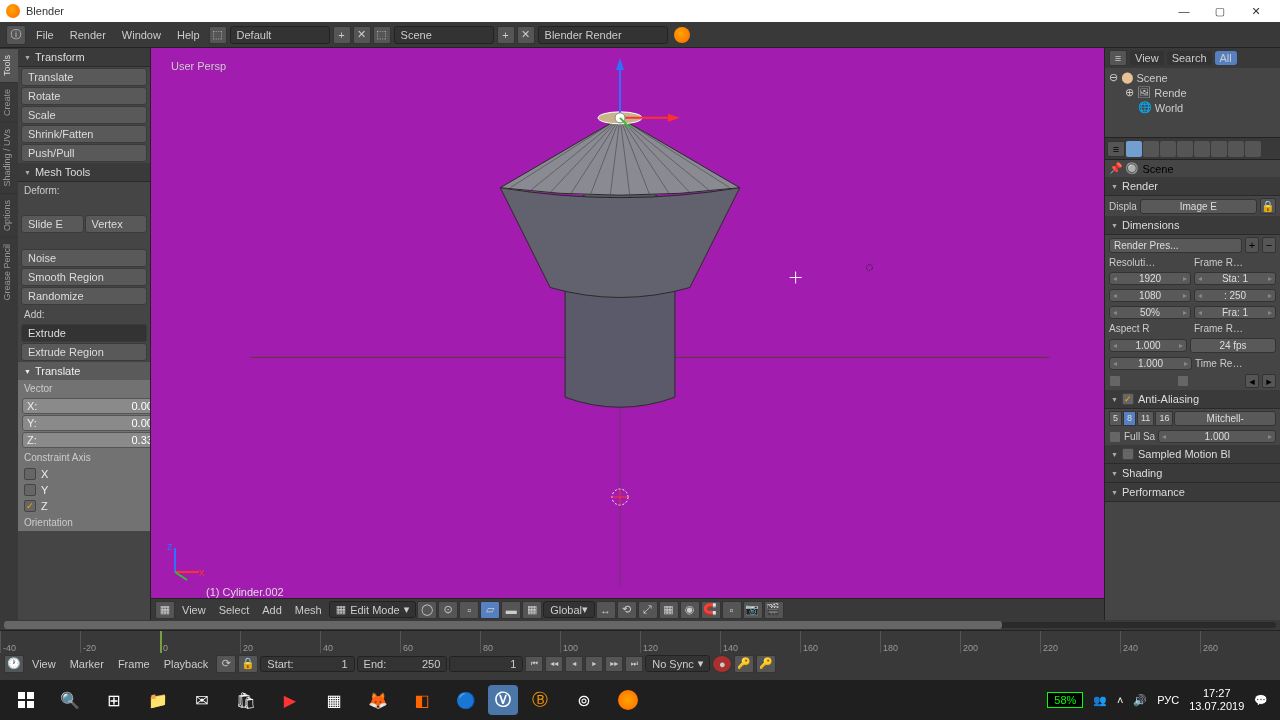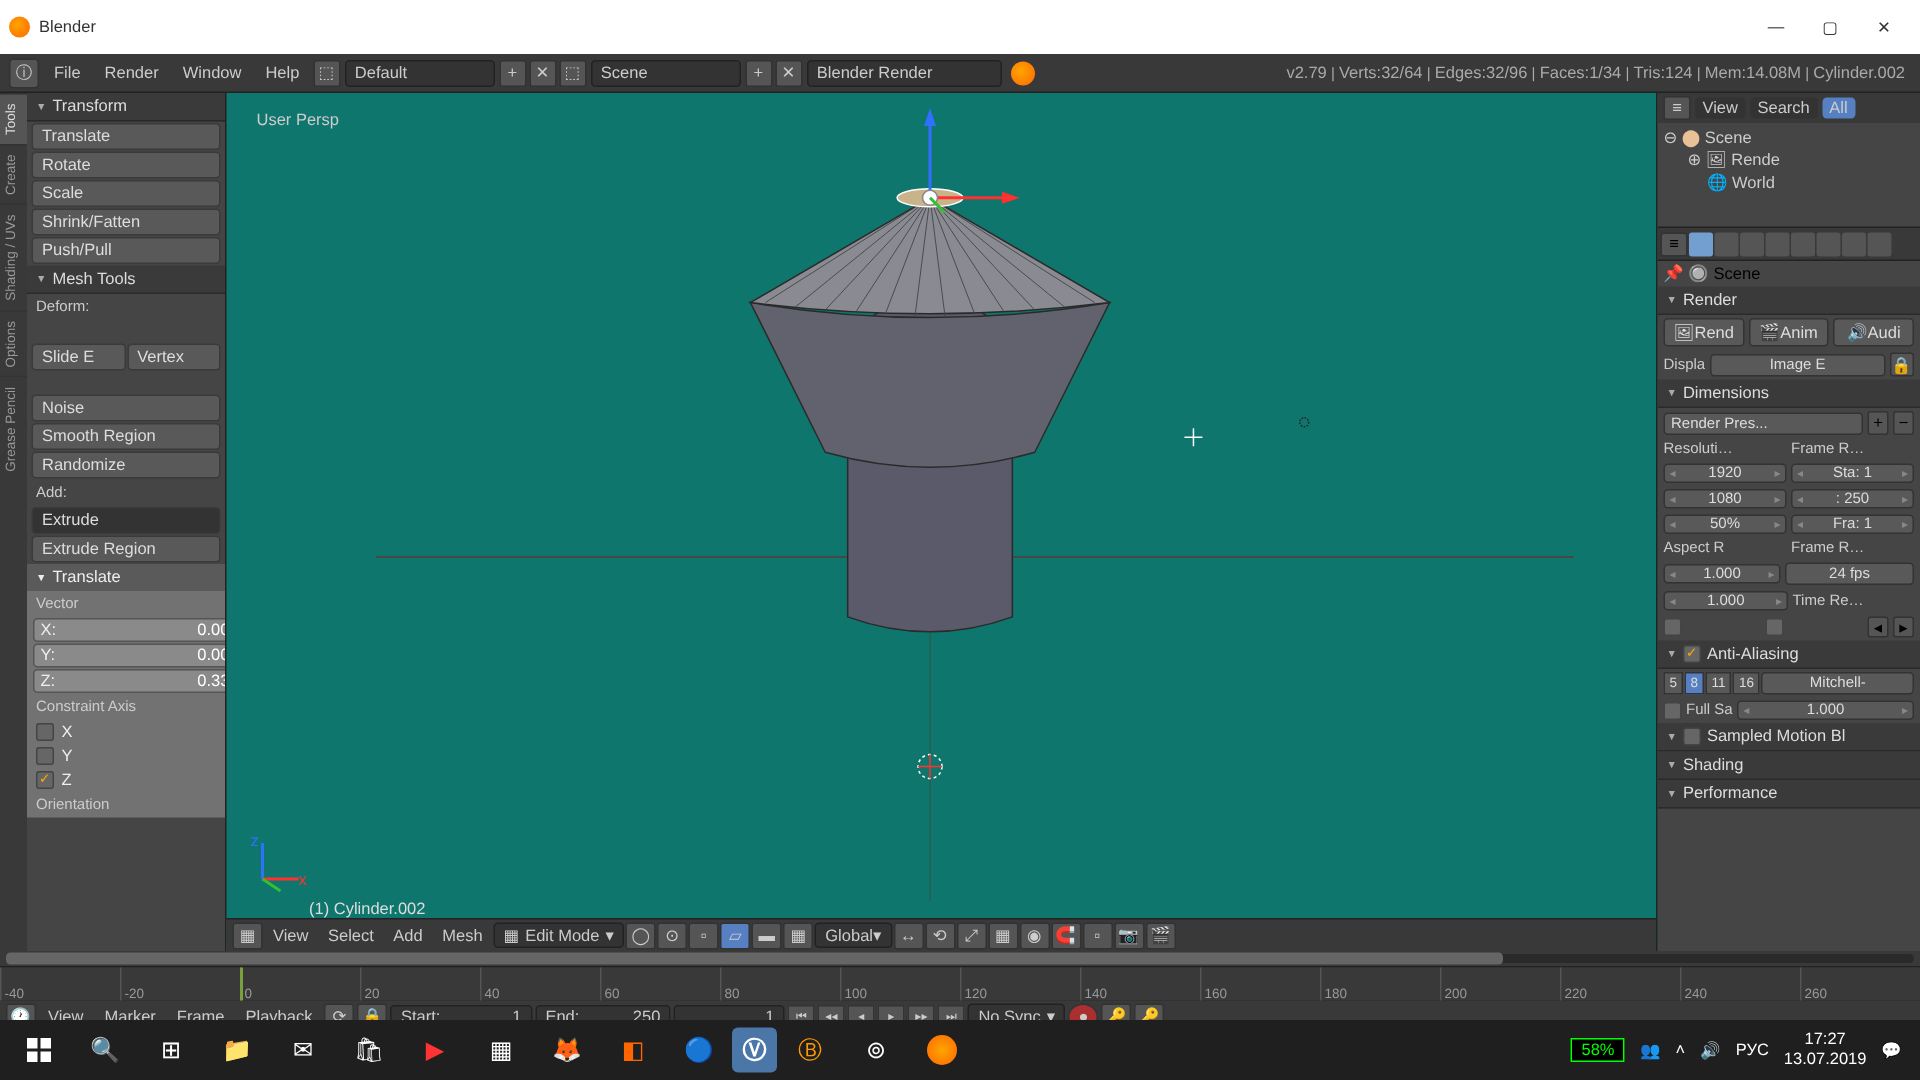--- a/index.html
+++ b/index.html
@@ -1,17 +1,17 @@
 <!DOCTYPE html>
 <html><head>
 <meta charset="utf-8">
 <style>
 * { margin: 0; padding: 0; box-sizing: border-box; font-family: Arial, sans-serif; font-size: 11px; user-select: none; }
 body { background: #393939; width: 1280px; height: 720px; overflow: hidden; position: relative; }
-.titlebar { height: 36px; background: #fff; display: flex; align-items: center; padding: 0 6px; }
+.titlebar { height: 22px; background: #fff; display: flex; align-items: center; padding: 0 6px; }
 .titlebar .logo { width: 14px; height: 14px; background: radial-gradient(circle at 40% 40%, #ffa500, #ff6600); border-radius: 50%; margin-right: 6px; }
 .titlebar .title { flex: 1; color: #333; }
 .titlebar .winbtn { width: 36px; height: 22px; display: flex; align-items: center; justify-content: center; color: #333; }
 .topbar { height: 26px; background: #393939; border-bottom: 1px solid #222; display: flex; align-items: center; padding: 0 4px; color: #ccc; }
 .topbar .icon-btn { width: 20px; height: 20px; background: #555; border: 1px solid #333; border-radius: 3px; margin: 0 2px; display: flex; align-items: center; justify-content: center; }
 .topbar .menu-item { padding: 0 8px; cursor: pointer; }
 .topbar .dropdown { background: #333; border: 1px solid #222; border-radius: 3px; height: 18px; padding: 0 6px; display: flex; align-items: center; min-width: 100px; margin: 0 2px; }
 .topbar .sq { width: 18px; height: 18px; background: #555; border: 1px solid #333; margin: 0 1px; display: flex; align-items: center; justify-content: center; border-radius: 2px; }
 .topbar .stats { margin-left: auto; color: #aaa; padding-right: 6px; font-size: 10px; }
 .topbar .blender-icon { width: 16px; height: 16px; background: radial-gradient(circle at 40% 40%, #ffa500, #ff6600); border-radius: 50%; margin: 0 4px; }
@@ -20,21 +20,21 @@
 .left-tabs { width: 18px; background: #393939; display: flex; flex-direction: column; }
 .left-tab { writing-mode: vertical-rl; transform: rotate(180deg); padding: 6px 2px; color: #999; font-size: 9px; text-align: center; border-bottom: 1px solid #333; cursor: pointer; }
 .left-tab.active { background: #555; color: #ddd; }
 .left-content { flex: 1; overflow: hidden; }
 .panel-header { background: #3a3a3a; padding: 3px 6px; color: #ddd; display: flex; align-items: center; border-bottom: 1px solid #2a2a2a; }
 .panel-header::before { content: "▼"; font-size: 7px; margin-right: 4px; color: #aaa; }
 .tool-btn { background: #595959; border: 1px solid #3a3a3a; border-radius: 3px; padding: 2px 6px; margin: 1px 3px; color: #ddd; cursor: pointer; display: block; width: calc(100% - 6px); text-align: left; }
 .tool-btn-row { display: flex; margin: 16px 3px; gap: 1px; }
 .tool-btn-row .tool-btn { margin: 0; flex: 1; }
 .label { color: #ccc; padding: 3px 6px; font-size: 10px; }
-.viewport { flex: 1; background: #0f766e; position: relative; border-left: 1px solid #222; border-right: 1px solid #222; }
+.viewport { flex: 1; background: #a21caf; position: relative; border-left: 1px solid #222; border-right: 1px solid #222; }
 .viewport-label { position: absolute; top: 12px; left: 20px; color: #ccc; }
 .viewport-canvas { position: absolute; inset: 0; }
 .axis-gizmo { position: absolute; left: 14px; bottom: 38px; width: 40px; height: 40px; }
 .object-label { position: absolute; left: 55px; bottom: 22px; color: #ddd; }
 .viewport-header { position: absolute; bottom: 0; left: 0; right: 0; height: 22px; background: #393939; border-top: 1px solid #222; display: flex; align-items: center; padding: 0 4px; color: #ccc; gap: 1px; }
 .vp-btn { padding: 0 6px; cursor: pointer; }
 .vp-icon { width: 20px; height: 18px; background: #555; border: 1px solid #333; border-radius: 2px; display: flex; align-items: center; justify-content: center; }
 .mode-drop { background: #333; border: 1px solid #222; border-radius: 3px; padding: 1px 6px; display: flex; align-items: center; }
 .right-panel { width: 175px; background: #454545; display: flex; flex-direction: column; }
 .outliner { height: 90px; border-bottom: 1px solid #222; }
@@ -109,23 +109,20 @@
   <div class="sq">⬚</div>
   <div class="dropdown">
       <span>Scene</span>
     </div>
   <div class="sq">+</div>
   <div class="sq">✕</div>
   <div class="dropdown" style="min-width:130px">
       <span>Blender Render</span>
     </div>
   <span class="blender-icon"></span>
-  <div class="stats">
-    <span>v2.79</span> | <span>Verts:32/64</span> | <span>Edges:32/96</span> | <span>Faces:1/34</span> | <span>Tris:124</span> | <span>Mem:14.08M</span> | <span>Cylinder.002</span>
-  </div>
 </div>
 
 <div class="main">
 
   <div class="left-panel">
     <div class="left-tabs">
       <div class="left-tab active">Tools</div>
       <div class="left-tab">Create</div>
       <div class="left-tab">Shading / UVs</div>
       <div class="left-tab">Options</div>
@@ -314,25 +311,20 @@
       <div class="prop-body">
         <div class="prop-row">
           <span>📌</span>
           <span>🔘</span>
           <span>Scene</span>
         </div>
         <div class="panel-header">
             <span>Render</span>
           </div>
         <div class="prop-row">
-          <div class="wide-btn" style="flex:1">🖼<span>Rend</span></div>
-          <div class="wide-btn" style="flex:1">🎬<span>Anim</span></div>
-          <div class="wide-btn" style="flex:1">🔊<span>Audi</span></div>
-        </div>
-        <div class="prop-row">
           <span class="prop-label">Displa</span>
           <div class="prop-input">Image E</div>
           <div class="vp-icon" style="width:16px;height:16px">🔒</div>
         </div>
         <div class="panel-header">
             <span>Dimensions</span>
           </div>
         <div class="prop-row">
           <div class="prop-input" style="text-align:left">Render Pres...</div>
           <div class="vp-icon" style="width:14px;height:16px">+</div>

